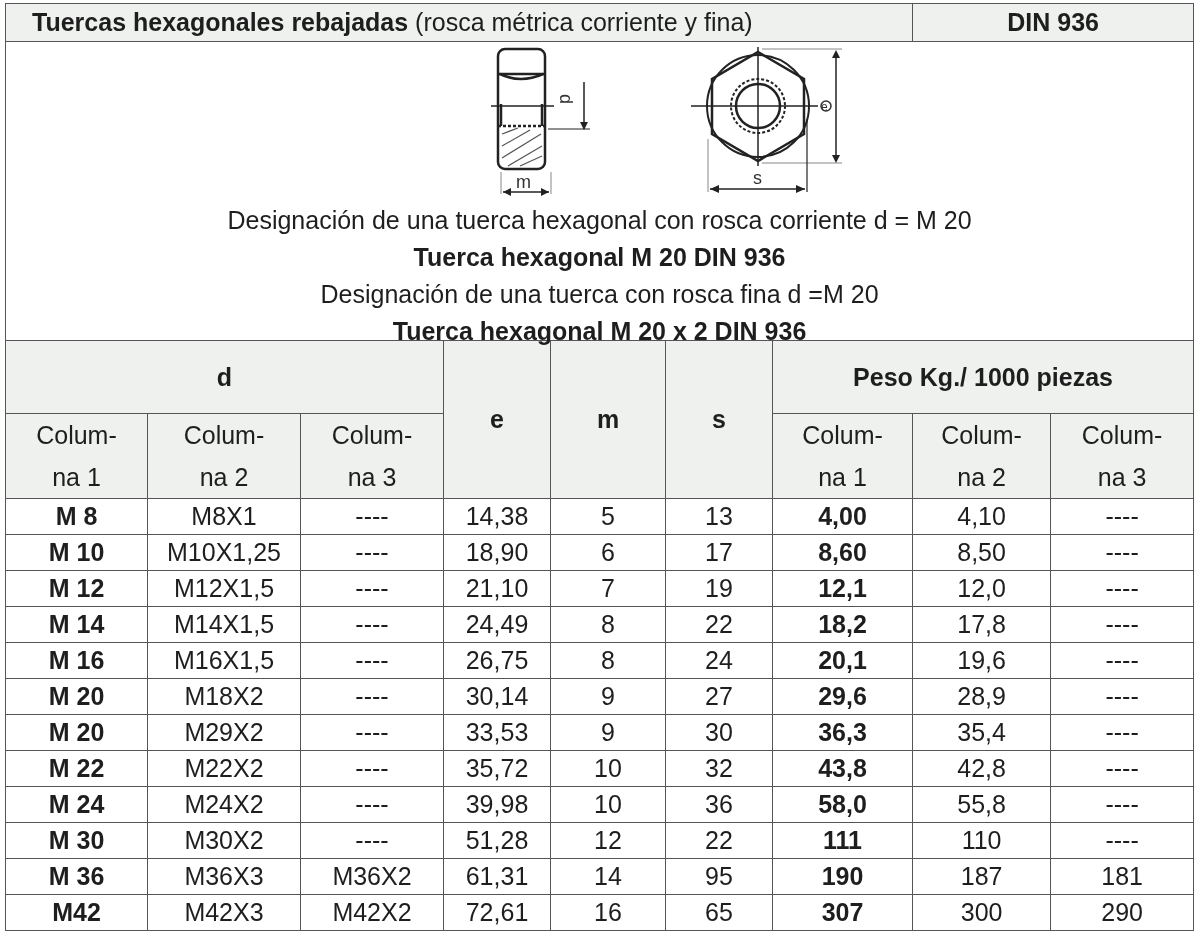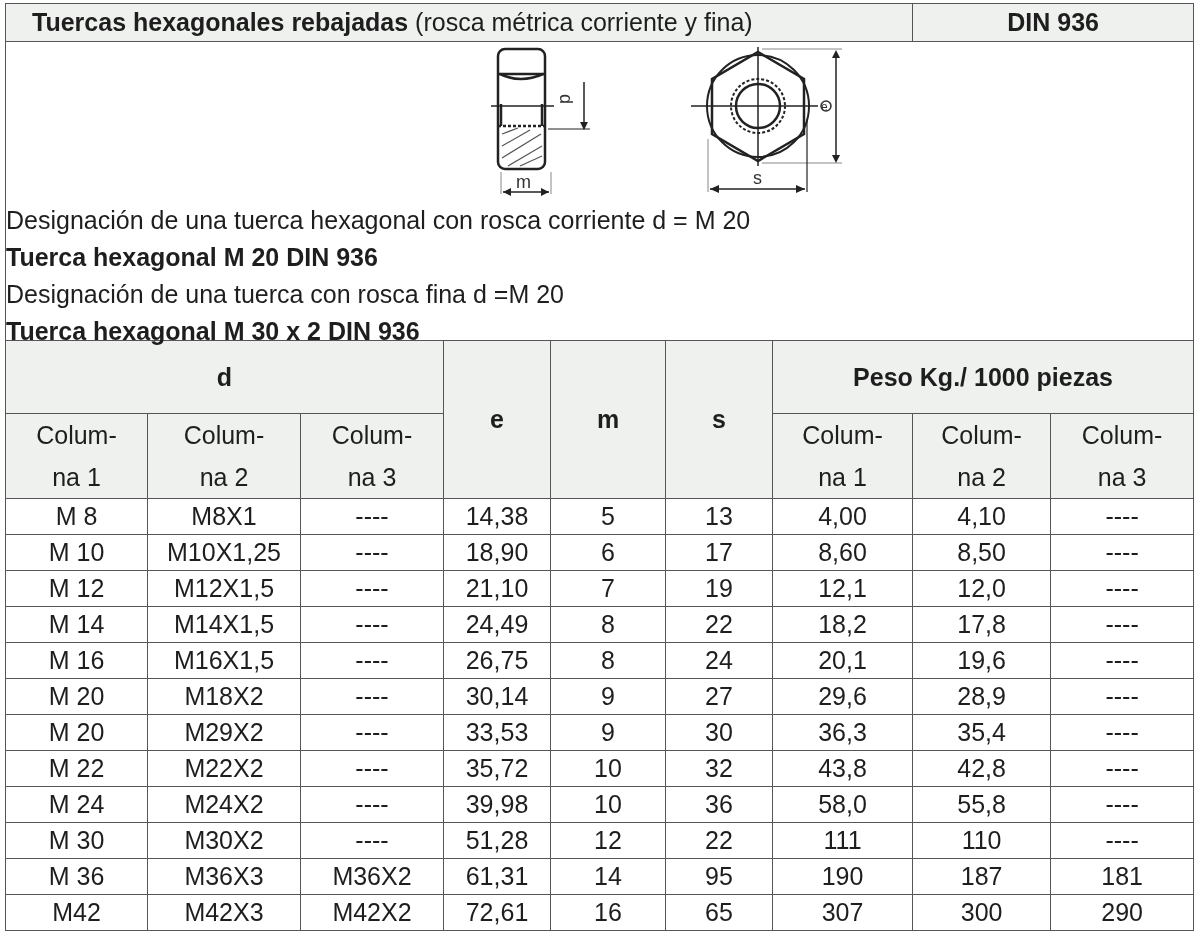--- a/index.html
+++ b/index.html
@@ -7,27 +7,27 @@
          font-family:"Liberation Sans", "DejaVu Sans", sans-serif; color:#1e1e1e; }
   .sheet { position:absolute; left:5px; top:3px; width:1188px; }
   table.main { border-collapse:collapse; width:1188px; table-layout:fixed; }
   table.main td { border:1.5px solid #555; padding:0; text-align:center; vertical-align:middle; }
   .title-row td { background:#eef1ee; height:37px; font-size:25px; }
   .title-left { text-align:left !important; padding-left:26px !important; white-space:nowrap; }
   .title-left b { font-weight:bold; }
   .title-right { font-weight:bold; }
   .diagram-cell { height:298px; background:#fff; position:relative; }
   .diagram-wrap { position:absolute; left:0; right:0; top:2px; height:160px; }
-  .desc { position:absolute; left:0; right:0; top:160px; text-align:left; font-size:25px; line-height:37px; }
+  .desc { position:absolute; left:0; right:0; top:160px; text-align:center; font-size:25px; line-height:37px; }
   .desc .b { font-weight:bold; }
   .hdr td { background:#eef1ee; font-size:25px; }
   .hdr .bold { font-weight:bold; }
   .hdr .sub { line-height:42px; }
   .row td { height:35px; font-size:25px; background:#fff; }
-  .row td.bold { font-weight:normal; }
+  .row td.bold { font-weight:bold; }
 </style>
 </head>
 <body>
 
 <div class="sheet">
 <table class="main">
   <colgroup>
     <col style="width:142px">
         <col style="width:153px">
         <col style="width:143px">
@@ -97,21 +97,21 @@
           <line x1="704" y1="145" x2="799" y2="145" stroke="#222" stroke-width="1.5"></line>
           <polygon points="704,145 713,141 713,149" fill="#222"></polygon>
           <polygon points="799,145 790,141 790,149" fill="#222"></polygon>
           <text x="747" y="140" font-size="18" fill="#333">s</text>
         </svg>
       </div>
       <div class="desc">
         <div>Designación de una tuerca hexagonal con rosca corriente d = M 20</div>
         <div class="b">Tuerca hexagonal M 20 DIN 936</div>
         <div>Designación de una tuerca con rosca fina d =M 20</div>
-        <div class="b">Tuerca hexagonal M 30 x 2 DIN 936</div>
+        <div class="b">Tuerca hexagonal M 20 x 2 DIN 936</div>
       </div>
     </td>
   </tr>
 
   <tr class="hdr">
     <td colspan="3" class="bold" style="height:72px">d</td>
     <td rowspan="2" class="bold">e</td>
     <td rowspan="2" class="bold">m</td>
     <td rowspan="2" class="bold">s</td>
     <td colspan="3" class="bold">Peso Kg./ 1000 piezas</td>

